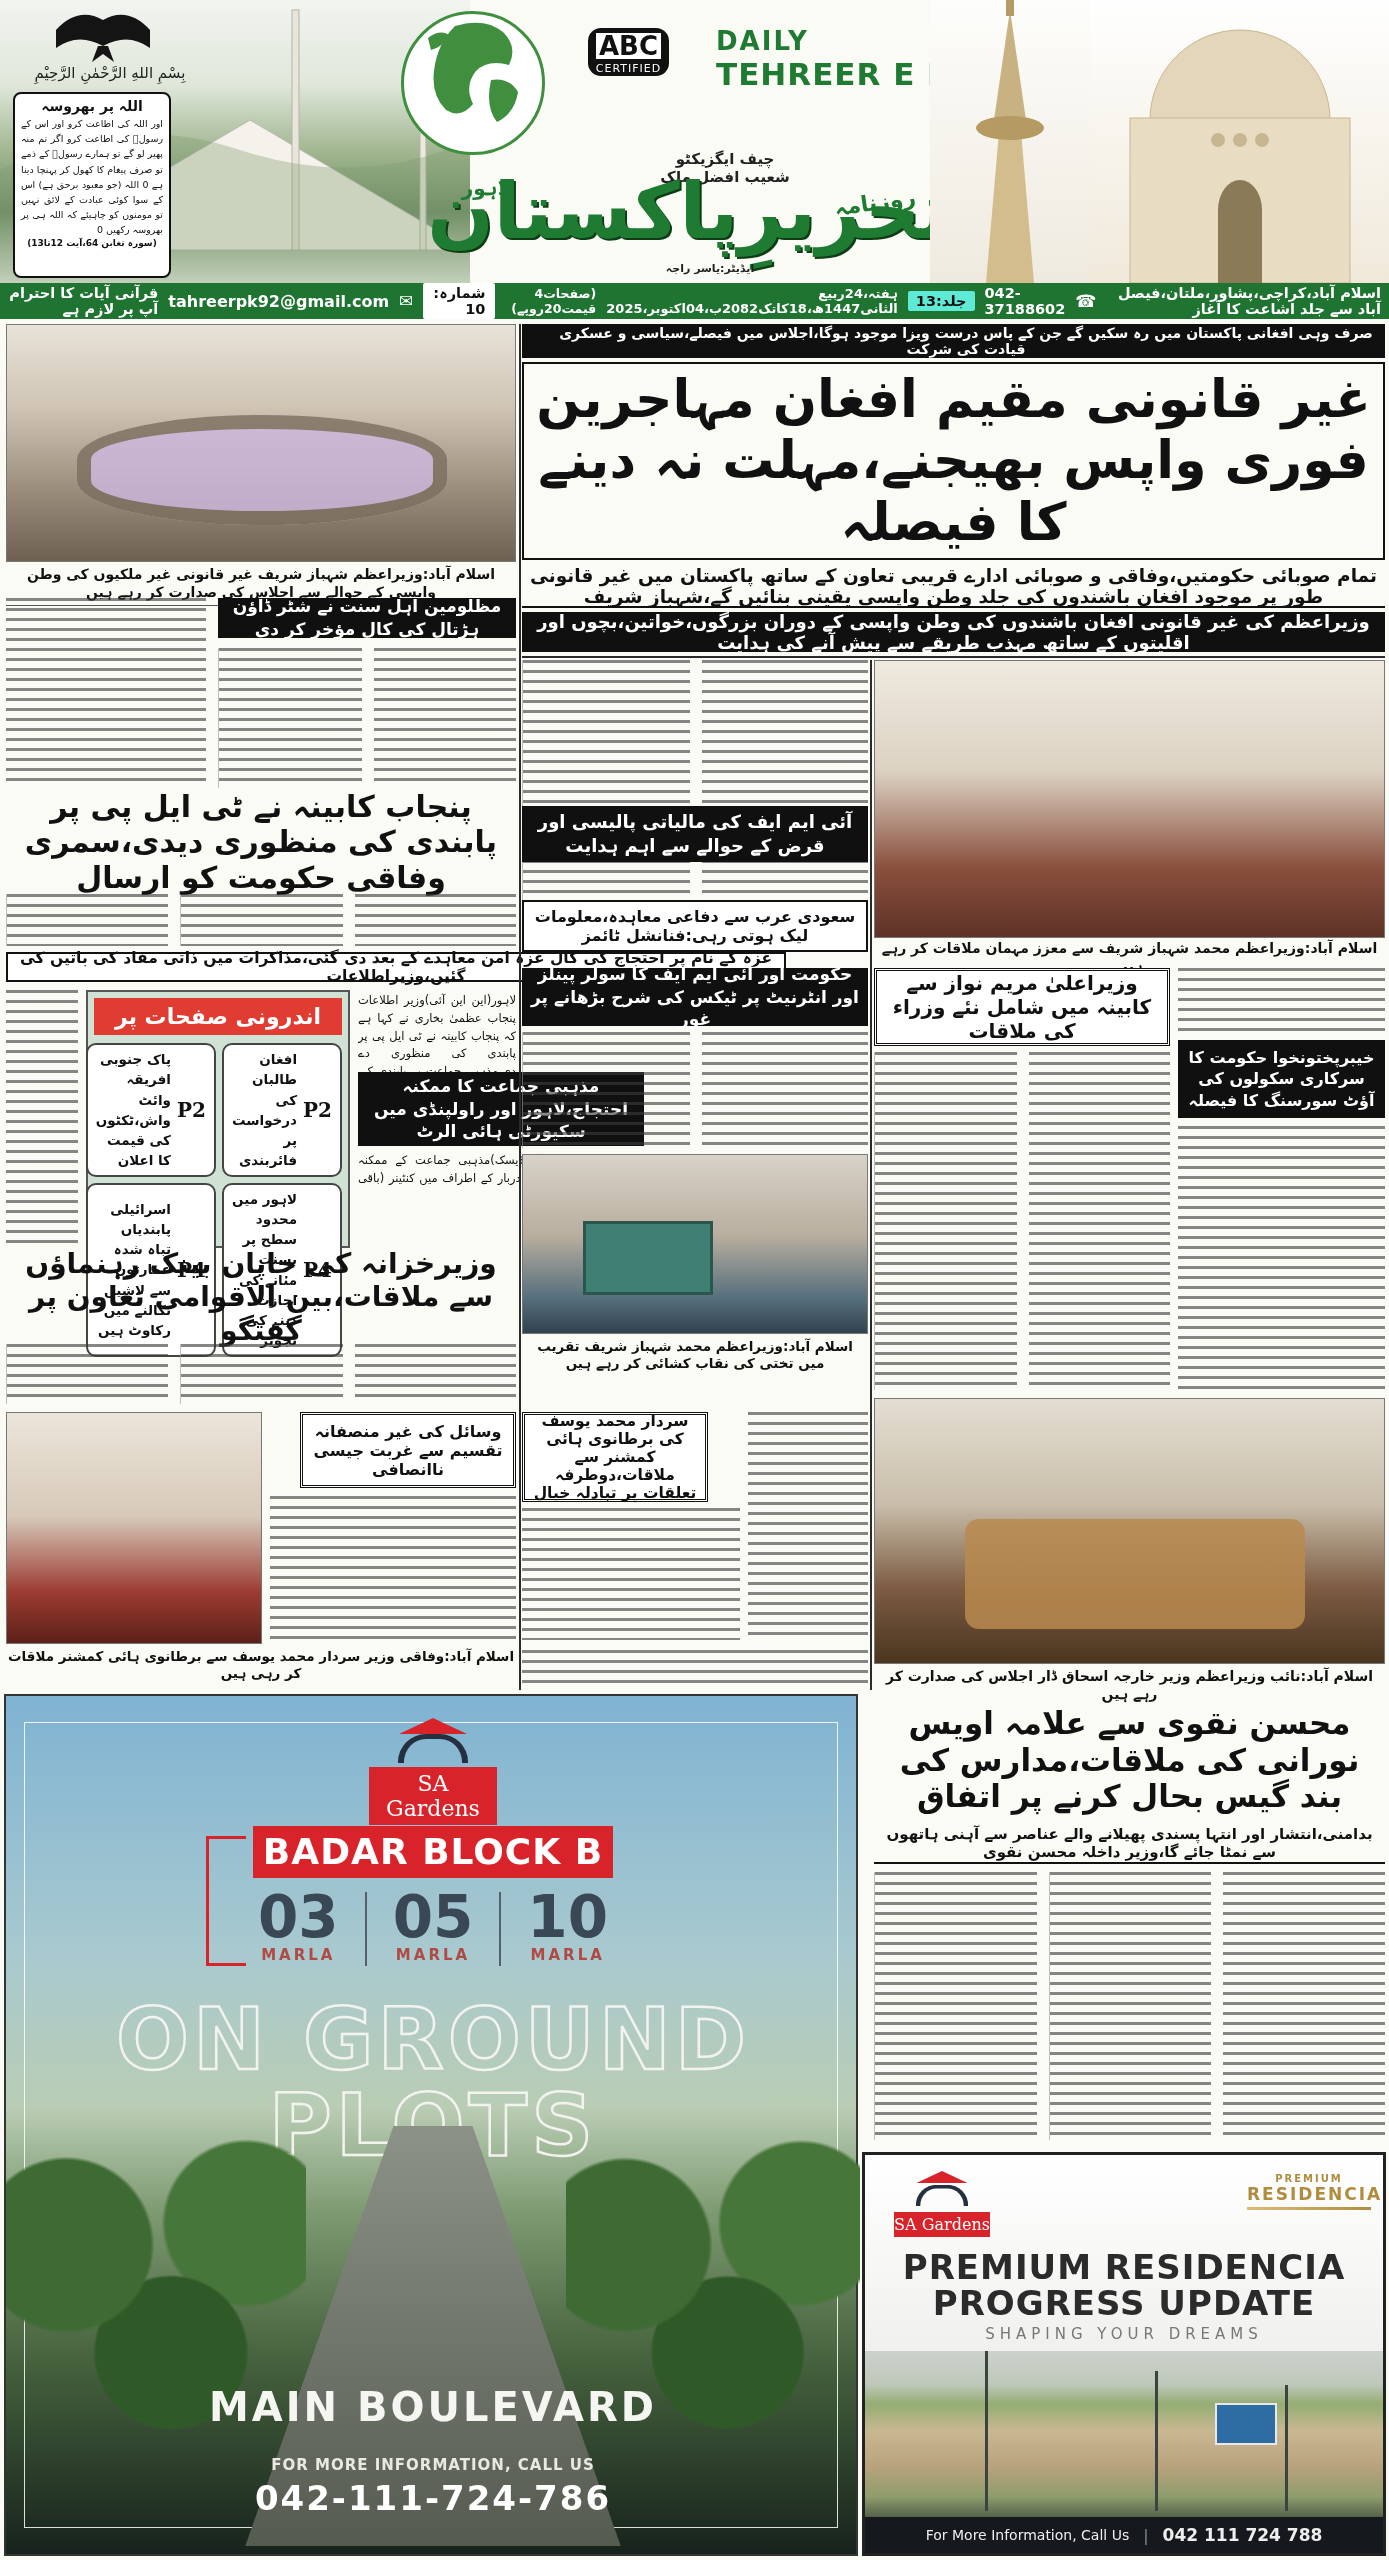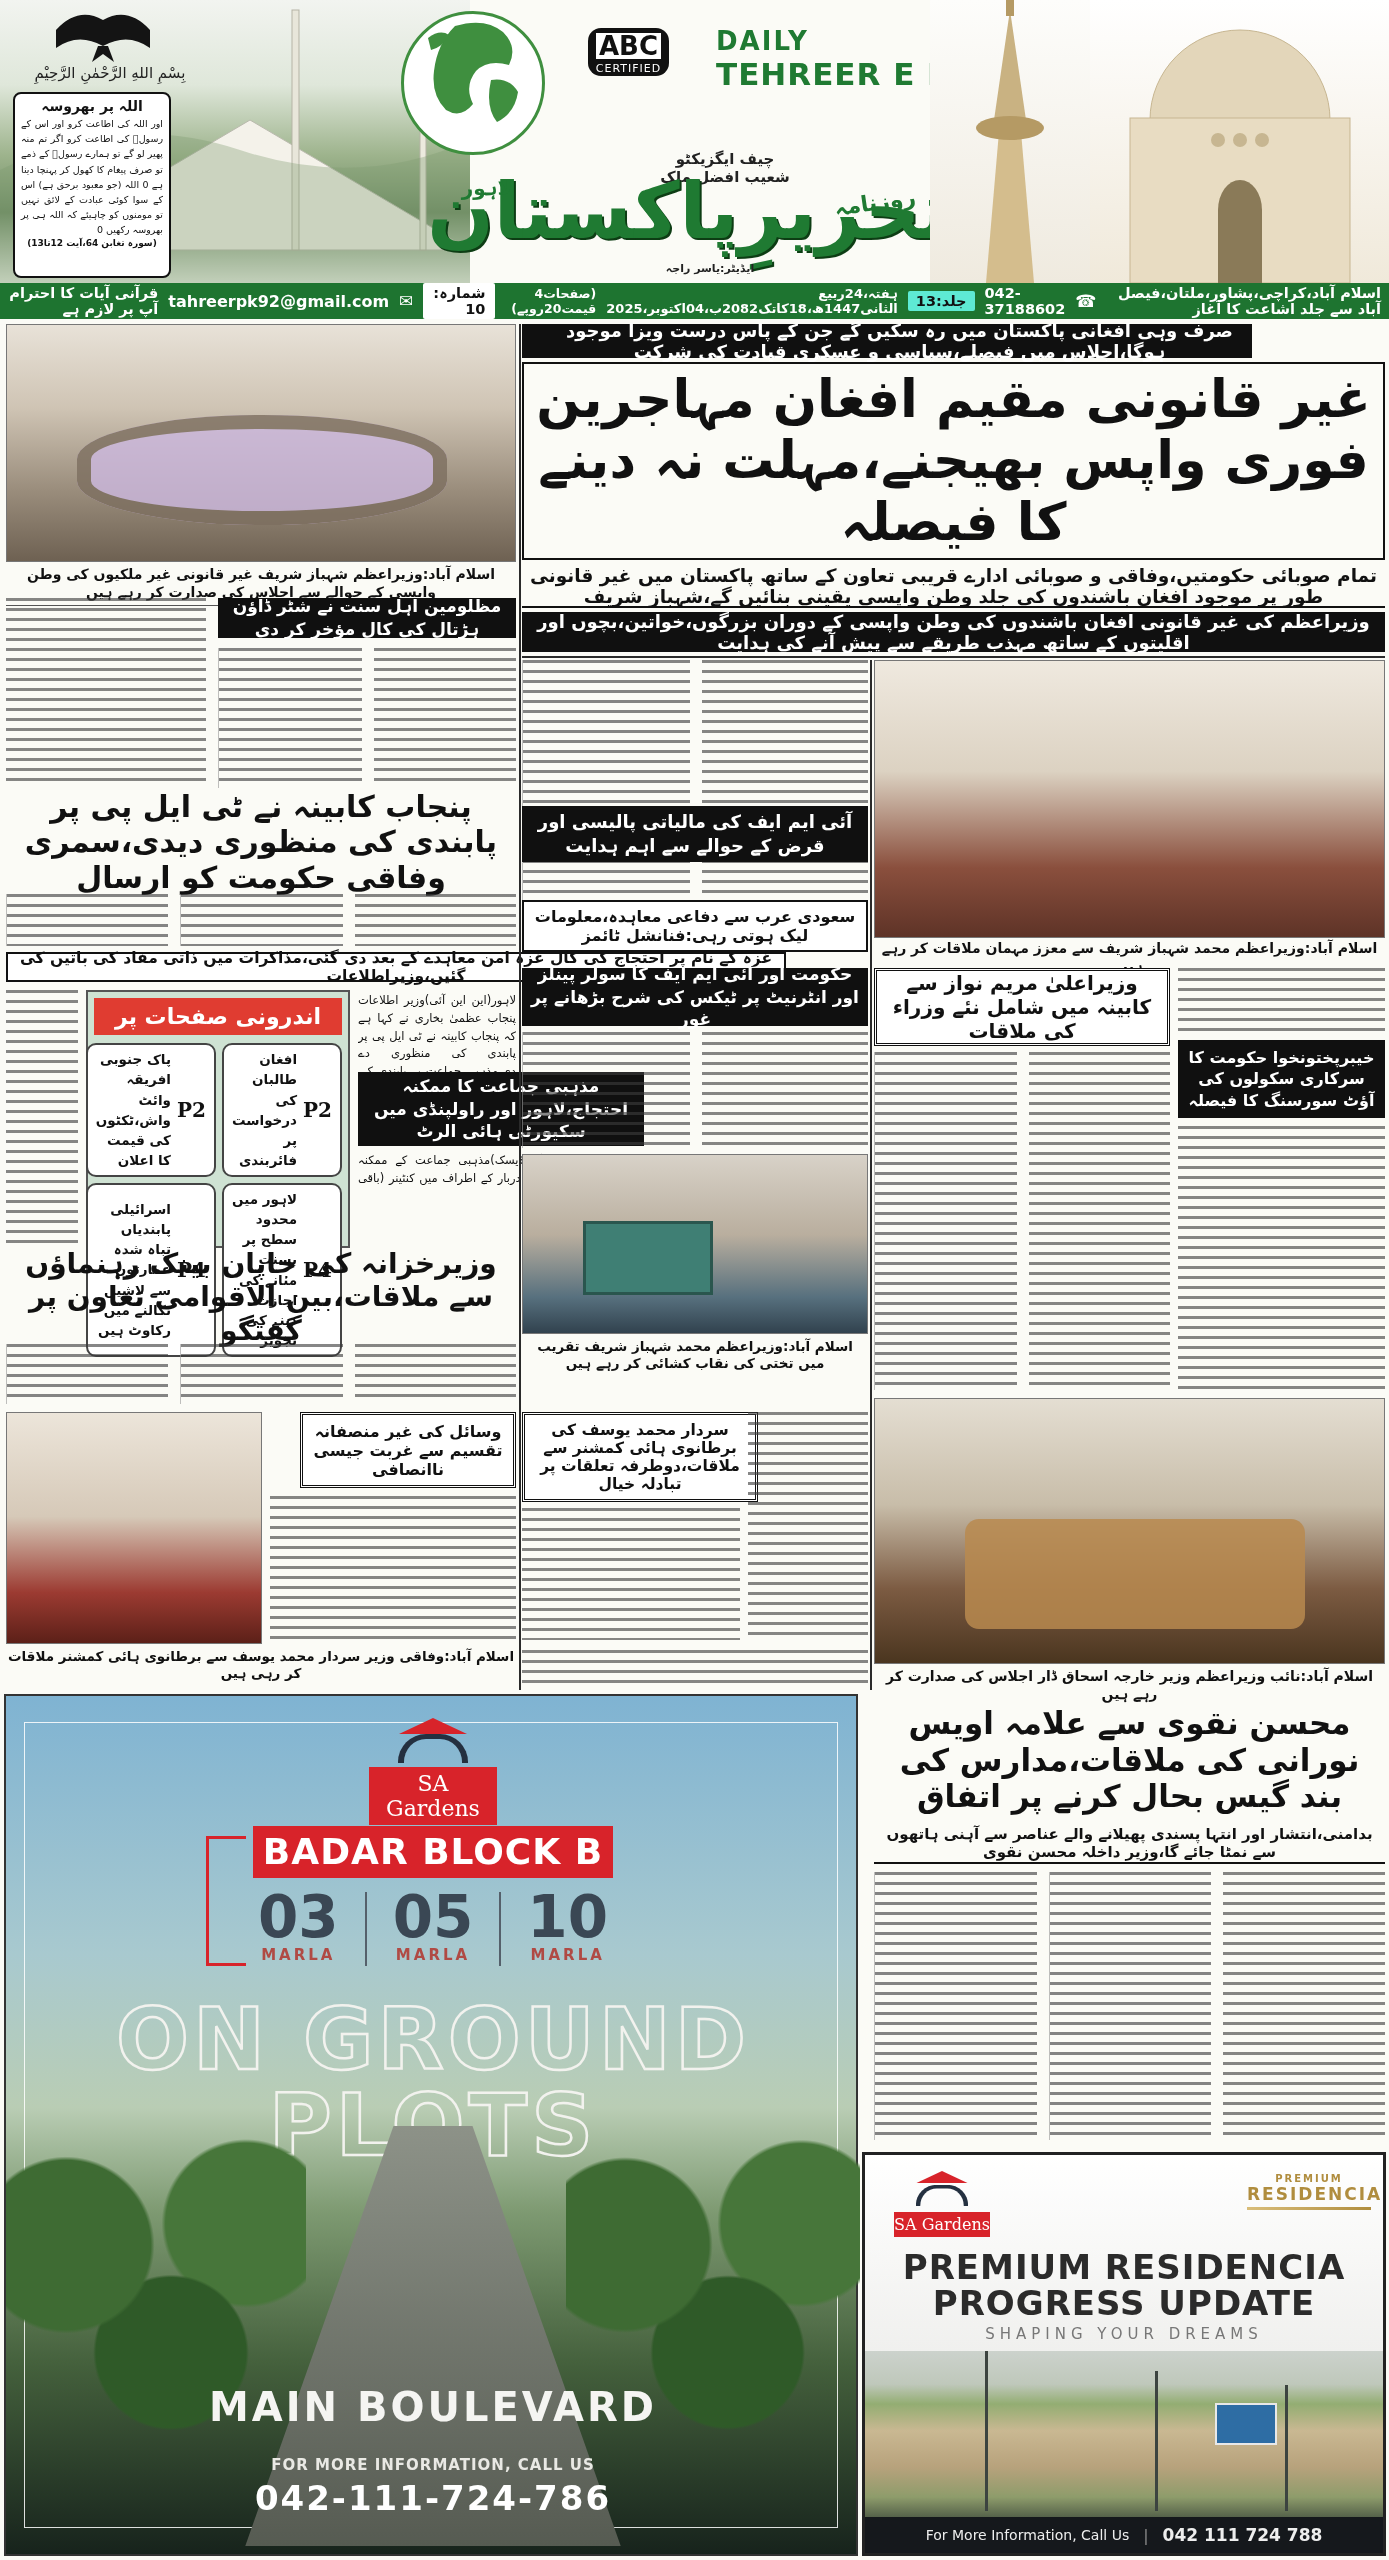--- a/index.html
+++ b/index.html
@@ -156,21 +156,21 @@
     <span dir="ltr">042-37188602</span>
     <span style="background:#5eead4;color:#111;padding:2px 8px;border-radius:2px;">جلد:13</span>
     <span style="font-size:13px;">ہفتہ،24ربیع الثانی1447ھ،18کاتک2082ب،04اکتوبر،2025</span>
     <span style="font-size:12.5px;">(صفحات4 قیمت20روپے)</span>
     <span style="background:#fff;color:#111;padding:2px 10px;border-radius:2px;">شمارہ: 10</span>
     <span style="font-size:17px;">✉</span>
     <span dir="ltr" style="font-size:16px;">tahreerpk92@gmail.com</span>
     <span style="margin-right:auto;">قرآنی آیات کا احترام آپ پر لازم ہے</span>
   </div>
 
-  <div class="abs kicker urdu" style="left:522px;top:324px;width:730px;height:34px;font-size:18px;padding-left:25px;">صرف وہی افغانی پاکستان میں رہ سکیں گے جن کے پاس درست ویزا موجود ہوگا،اجلاس میں فیصلے،سیاسی و عسکری قیادت کی شرکت</div>
+  <div class="abs kicker urdu" style="left:522px;top:324px;width:863px;height:34px;font-size:14px;padding-left:25px;">صرف وہی افغانی پاکستان میں رہ سکیں گے جن کے پاس درست ویزا موجود ہوگا،اجلاس میں فیصلے،سیاسی و عسکری قیادت کی شرکت</div>
   <div class="abs urdu bigheadline" style="left:522px;top:362px;width:863px;height:198px;border:2px solid #111;font-size:52px;
               display:flex;align-items:center;justify-content:center;padding:0 10px;">غیر قانونی مقیم افغان مہاجرین فوری واپس بھیجنے،مہلت نہ دینے کا فیصلہ</div>
   <div class="abs urdu deckline" style="left:522px;top:566px;width:863px;height:42px;font-size:18.5px;display:flex;align-items:center;justify-content:center;">تمام صوبائی حکومتیں،وفاقی و صوبائی ادارے قریبی تعاون کے ساتھ پاکستان میں غیر قانونی طور پر موجود افغان باشندوں کی جلد وطن واپسی یقینی بنائیں گے،شہباز شریف</div>
   <div class="abs kicker urdu" style="left:522px;top:612px;width:863px;height:40px;font-size:18px;">وزیراعظم کی غیر قانونی افغان باشندوں کی وطن واپسی کے دوران بزرگوں،خواتین،بچوں اور اقلیتوں کے ساتھ مہذب طریقے سے پیش آنے کی ہدایت</div>
 
   <div class="abs cols" style="left:522px;top:660px;width:346px;height:292px;">
     <div class="tx"></div>
     <div class="tx"></div>
   </div>
 
@@ -247,21 +247,21 @@
 
   <div class="abs blackbox urdu" style="left:522px;top:968px;width:346px;height:58px;font-size:17px;">حکومت اور آئی ایم ایف کا سولر پینلز اور انٹرنیٹ پر ٹیکس کی شرح بڑھانے پر غور</div>
   <div class="abs cols" style="left:522px;top:1032px;width:346px;height:116px;">
     <div class="tx"></div>
     <div class="tx"></div>
   </div>
   <div class="abs photo ph-inaug" style="left:522px;top:1154px;width:346px;height:180px;">
     <div class="abs" style="left:60px;top:66px;width:130px;height:74px;background:#3f7f74;border:3px solid #2a564e;"></div>
   </div>
   <div class="abs urdu caption" style="left:522px;top:1338px;width:346px;font-size:13.5px;">اسلام آباد:وزیراعظم محمد شہباز شریف تقریب میں تختی کی نقاب کشائی کر رہے ہیں</div>
-  <div class="abs outlinebox urdu" style="left:522px;top:1412px;width:236px;height:90px;font-size:15.5px;padding:7px;">سردار محمد یوسف کی برطانوی ہائی کمشنر سے ملاقات،دوطرفہ تعلقات پر تبادلہ خیال</div>
+  <div class="abs outlinebox urdu" style="left:522px;top:1412px;width:186px;height:90px;font-size:15.5px;padding:7px;">سردار محمد یوسف کی برطانوی ہائی کمشنر سے ملاقات،دوطرفہ تعلقات پر تبادلہ خیال</div>
   <div class="abs tx" style="left:748px;top:1412px;width:120px;height:228px;"></div>
   <div class="abs tx" style="left:522px;top:1508px;width:218px;height:132px;"></div>
   <div class="abs tx" style="left:522px;top:1650px;width:346px;height:38px;"></div>
 
   <div class="abs outlinebox urdu" style="left:874px;top:968px;width:296px;height:78px;font-size:20px;padding:4px;">وزیراعلیٰ مریم نواز سے کابینہ میں شامل نئے وزراء کی ملاقات</div>
   <div class="abs cols" style="left:874px;top:1052px;width:296px;height:338px;">
     <div class="tx"></div>
     <div class="tx"></div>
   </div>
   <div class="abs blackbox urdu" style="left:1178px;top:1040px;width:207px;height:78px;font-size:16px;">خیبرپختونخوا حکومت کا سرکاری سکولوں کی آؤٹ سورسنگ کا فیصلہ</div>

